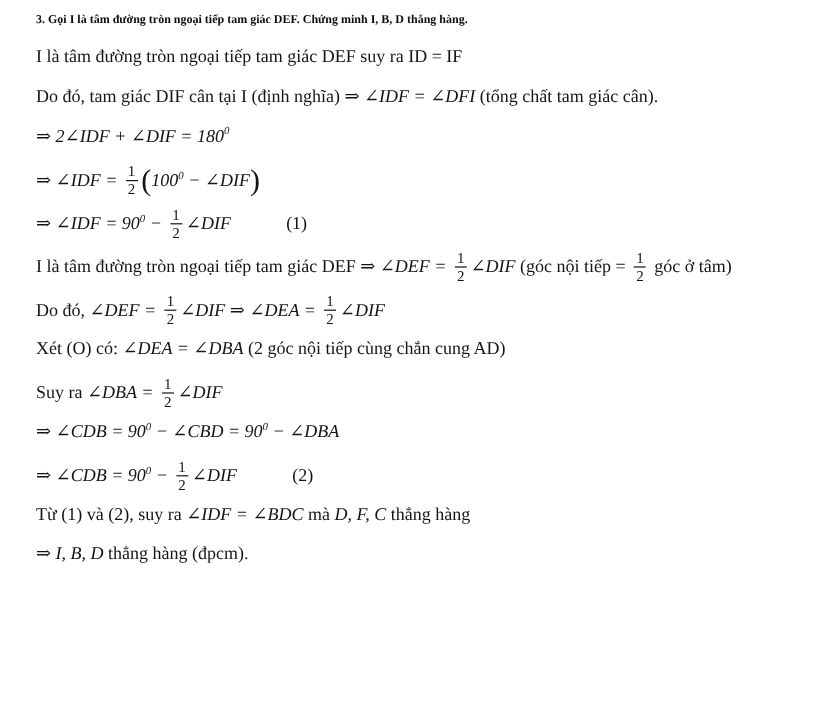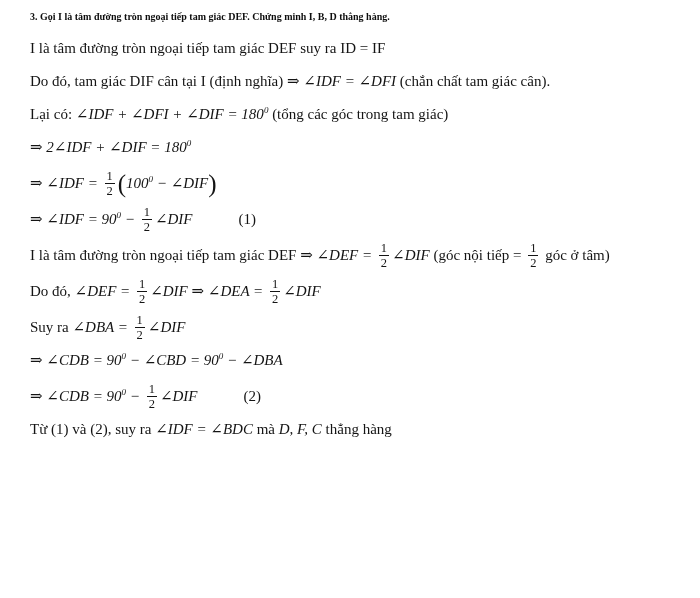--- a/index.html
+++ b/index.html
@@ -20,25 +20,26 @@
   .big{font-style:normal;font-size:25px;vertical-align:middle;line-height:0;position:relative;top:-1px;}
   .eqlabel{font-style:normal;margin-left:46px;}
 </style>
 </head>
 <body>
 
 <main id="page">
   <div id="proof">
       <div class="line title"><span class="txt">3. Gọi I là tâm đường tròn ngoại tiếp tam giác DEF. Chứng minh I, B, D thẳng hàng.</span></div>
       <div class="line"><span class="txt">I là tâm đường tròn ngoại tiếp tam giác DEF suy ra ID = IF</span></div>
-      <div class="line"><span class="txt">Do đó, tam giác DIF cân tại I (định nghĩa) </span><span class="math">⇒ ∠IDF = ∠DFI</span><span class="txt"> (chắn chất tam giác cân).</span></div>
-      <div class="line"><span class="txt">Lại có: </span><span class="math">∠IDF + ∠DFI + ∠DIF = 180</span><sup class="deg">0</sup><span class="txt"> (tổng các góc trong tam giác)</span></div>
+      <div class="line"><span class="txt">Do đó, tam giác DIF cân tại I (định nghĩa) </span><span class="math">⇒ ∠IDF = ∠DFI</span><span class="txt"> (tổng chất tam giác cân).</span></div>
       <div class="line"><span class="math">⇒ 2∠IDF + ∠DIF = 180</span><sup class="deg">0</sup></div>
       <div class="line has-frac"><span class="math">⇒ ∠IDF = </span><span class="frac"><span class="num">1</span><span class="den">2</span></span><span class="big">(</span><span class="math">100</span><sup class="deg">0</sup><span class="math"> − ∠DIF</span><span class="big">)</span></div>
       <div class="line has-frac"><span class="math">⇒ ∠IDF = 90</span><sup class="deg">0</sup><span class="math"> − </span><span class="frac"><span class="num">1</span><span class="den">2</span></span><span class="math">∠DIF</span><span class="eqlabel">(1)</span></div>
       <div class="line has-frac"><span class="txt">I là tâm đường tròn ngoại tiếp tam giác DEF </span><span class="math">⇒ ∠DEF = </span><span class="frac"><span class="num">1</span><span class="den">2</span></span><span class="math">∠DIF</span><span class="txt"> (góc nội tiếp = </span><span class="frac"><span class="num">1</span><span class="den">2</span></span><span class="txt"> góc ở tâm)</span></div>
       <div class="line has-frac"><span class="txt">Do đó, </span><span class="math">∠DEF = </span><span class="frac"><span class="num">1</span><span class="den">2</span></span><span class="math">∠DIF ⇒ ∠DEA = </span><span class="frac"><span class="num">1</span><span class="den">2</span></span><span class="math">∠DIF</span></div>
+      <div class="line"><span class="txt">Xét (O) có: </span><span class="math">∠DEA = ∠DBA</span><span class="txt"> (2 góc nội tiếp cùng chắn cung AD)</span></div>
       <div class="line has-frac"><span class="txt">Suy ra </span><span class="math">∠DBA = </span><span class="frac"><span class="num">1</span><span class="den">2</span></span><span class="math">∠DIF</span></div>
       <div class="line"><span class="math">⇒ ∠CDB = 90</span><sup class="deg">0</sup><span class="math"> − ∠CBD = 90</span><sup class="deg">0</sup><span class="math"> − ∠DBA</span></div>
       <div class="line has-frac"><span class="math">⇒ ∠CDB = 90</span><sup class="deg">0</sup><span class="math"> − </span><span class="frac"><span class="num">1</span><span class="den">2</span></span><span class="math">∠DIF</span><span class="eqlabel">(2)</span></div>
       <div class="line"><span class="txt">Từ (1) và (2), suy ra </span><span class="math">∠IDF = ∠BDC</span><span class="txt"> mà </span><span class="math">D, F, C</span><span class="txt"> thẳng hàng</span></div>
+      <div class="line"><span class="math">⇒ I, B, D</span><span class="txt"> thẳng hàng (đpcm).</span></div>
     </div>
 </main>
 
 </body></html>

